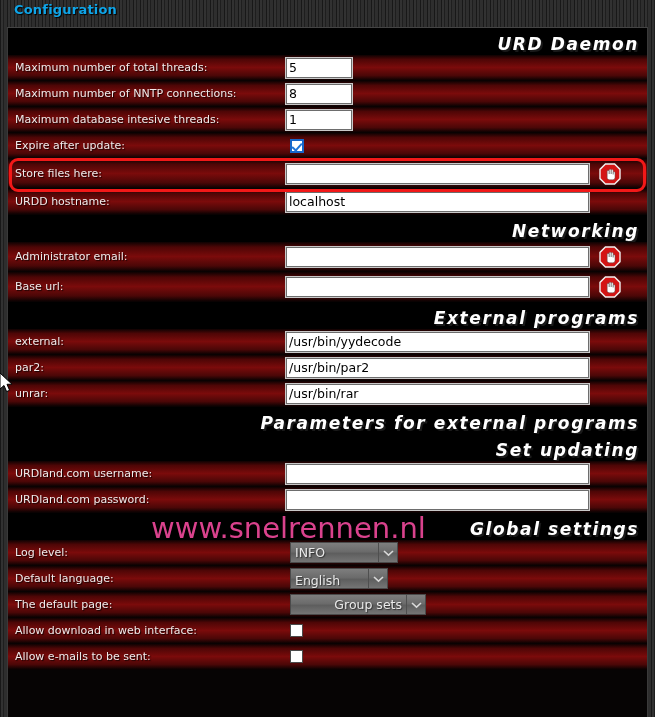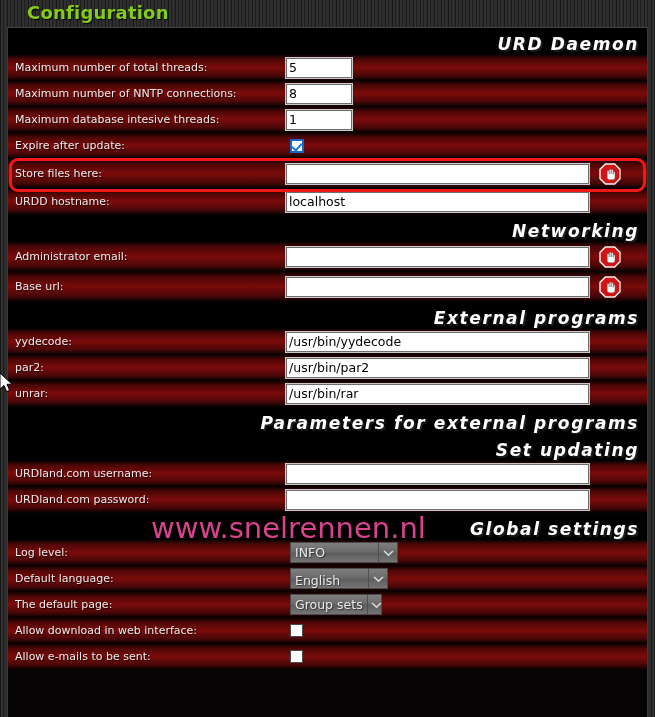--- a/index.html
+++ b/index.html
@@ -16,23 +16,23 @@
         rgba(0,0,0,0.45) 0px, rgba(0,0,0,0.45) 1px,
         rgba(255,255,255,0.03) 1px, rgba(255,255,255,0.03) 3px,
         rgba(0,0,0,0.30) 3px, rgba(0,0,0,0.30) 4px,
         rgba(255,255,255,0.015) 4px, rgba(255,255,255,0.015) 7px);
     position: relative;
   }
 
   
   #page-title {
     position: absolute;
-    left: 27px; top: 2px;
-    color: #84cc16;
-    font-size: 18px;
+    left: 14px; top: 2px;
+    color: #0ea5e9;
+    font-size: 13px;
     font-weight: bold;
     letter-spacing: 0.2px;
     text-shadow: 1px 1px 1px #000;
   }
 
   
   #panel {
     position: absolute;
     left: 7px; top: 27px;
     width: 641px;
@@ -272,21 +272,21 @@
               <polygon points="6.4,1 15.6,1 21,6.4 21,15.6 15.6,21 6.4,21 1,15.6 1,6.4" fill="#d41414" stroke="#f0f0f0" stroke-width="1.4"></polygon>
               <path d="M8.2 15.6 L8.2 8.4 q0-1 1-1 t1 1 L10.2 11 L10.2 7.2 q0-1 1-1 t1 1 L12.2 11 L12.2 7.6 q0-1 1-1 t1 1 L14.2 11.4 L14.2 9.6 q0-0.9 0.9-0.9 t0.9 0.9 L16 14.6 q0 2.2-2.2 2.2 L10.6 16.8 q-1 0-1.6-0.8 Z" fill="#ffffff" stroke="#555" stroke-width="0.5"></path>
             </svg>
           </span>
         </div>
       </div>
       <div class="section-head">
         <div class="section-title">External programs</div>
       </div>
       <div class="row">
-        <div class="label">yydecode:</div>
+        <div class="label">external:</div>
         <div class="field">
           <input type="text" class="txt wide" value="/usr/bin/yydecode" style="">
         </div>
       </div>
       <div class="row">
         <div class="label">par2:</div>
         <div class="field">
           <input type="text" class="txt wide" value="/usr/bin/par2" style="">
         </div>
       </div>
@@ -339,21 +339,21 @@
               <svg width="11" height="8" viewBox="0 0 11 8">
                 <path d="M1 2 L5.5 6.2 L10 2" fill="none" stroke="#d8d8d8" stroke-width="1.6"></path>
               </svg>
             </span>
           </div>
         </div>
       </div>
       <div class="row">
         <div class="label">The default page:</div>
         <div class="field">
-          <div class="sel" style="width: 92px; text-align: right;">
+          <div class="sel" style="width: 136px; text-align: right;">
             <span class="seltext">Group sets</span>
             <span class="arrow">
               <svg width="11" height="8" viewBox="0 0 11 8">
                 <path d="M1 2 L5.5 6.2 L10 2" fill="none" stroke="#d8d8d8" stroke-width="1.6"></path>
               </svg>
             </span>
           </div>
         </div>
       </div>
       <div class="row">

